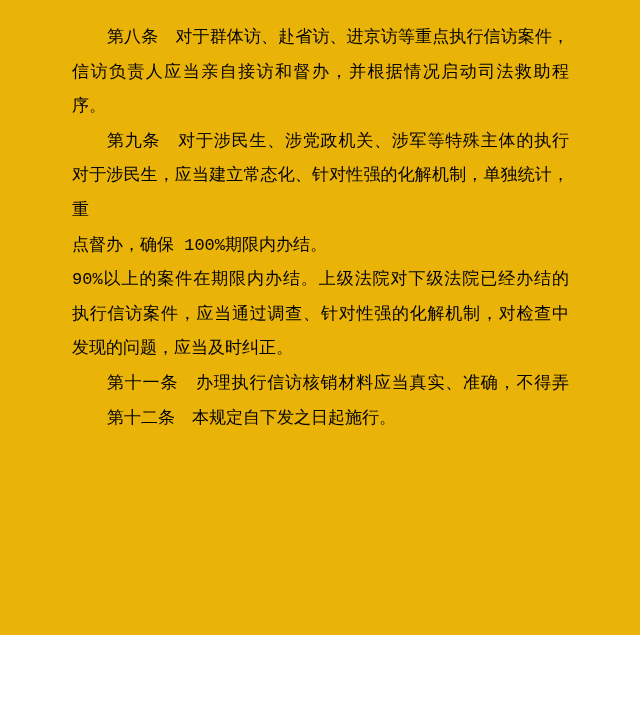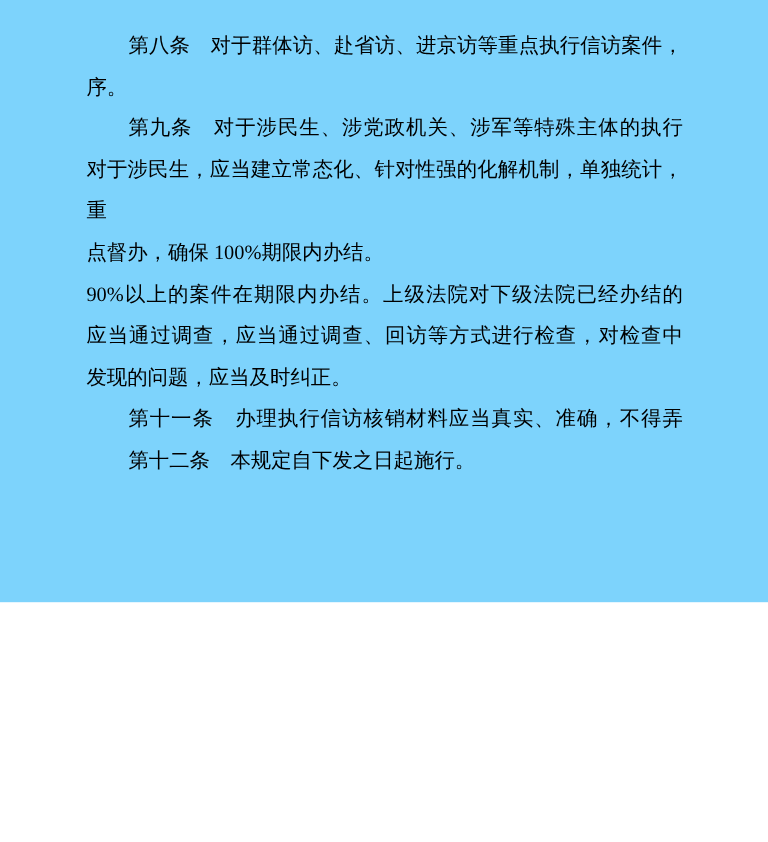--- a/index.html
+++ b/index.html
@@ -3,24 +3,24 @@
 <meta charset="utf-8">
 <style>
   html, body {
     margin: 0;
     padding: 0;
     background: #ffffff;
   }
   .page {
     position: relative;
     width: 640px;
-    height: 502px;
-    background: #7dd3fc;
+    height: 635px;
+    background: #eab308;
     color: #000000;
-    font-family: Liberation Serif, serif;
+    font-family: Liberation Mono, monospace;
     overflow: hidden;
   }
   .body-text {
     position: absolute;
     left: 72px;
     top: 21px;
     width: 497px;
     font-size: 17px;
     line-height: 34.6px;
   }
@@ -56,26 +56,27 @@
     line-height: 21px;
   }
 </style>
 </head>
 <body>
 
 <div class="page">
 
   <div class="body-text">
       <div class="line first">第八条　对于群体访、赴省访、进京访等重点执行信访案件，</div>
+      <div class="line">信访负责人应当亲自接访和督办，并根据情况启动司法救助程</div>
       <div class="line last">序。</div>
       <div class="line first">第九条　对于涉民生、涉党政机关、涉军等特殊主体的执行</div>
       <div class="line">对于涉民生，应当建立常态化、针对性强的化解机制，单独统计，重</div>
       <div class="line last">点督办，确保 100%期限内办结。</div>
       <div class="line">90%以上的案件在期限内办结。上级法院对下级法院已经办结的</div>
-      <div class="line">应当通过调查，应当通过调查、回访等方式进行检查，对检查中</div>
+      <div class="line">执行信访案件，应当通过调查、针对性强的化解机制，对检查中</div>
       <div class="line last">发现的问题，应当及时纠正。</div>
       <div class="line first">第十一条　办理执行信访核销材料应当真实、准确，不得弄</div>
       <div class="line first last">第十二条　本规定自下发之日起施行。</div>
     </div>
 
   <div class="colophon">
     <div class="colophon-row">
       <span>竹山县人民法院办公室</span>
     </div>
   </div>

